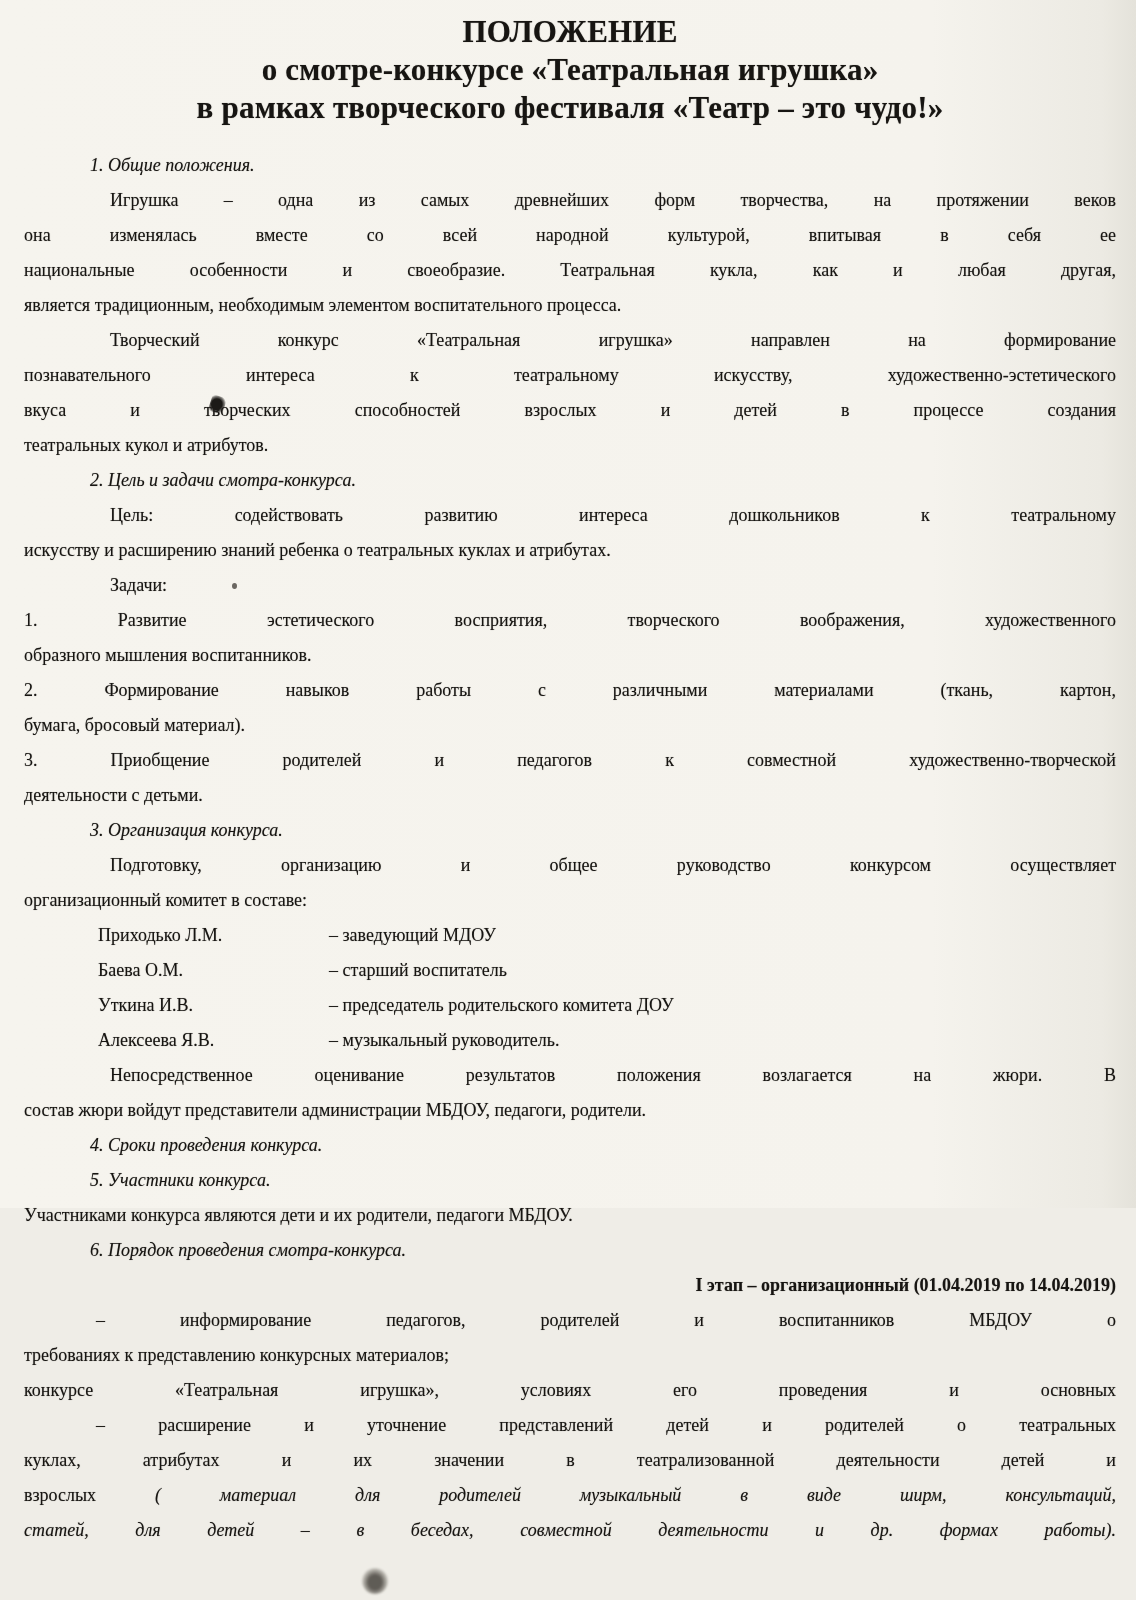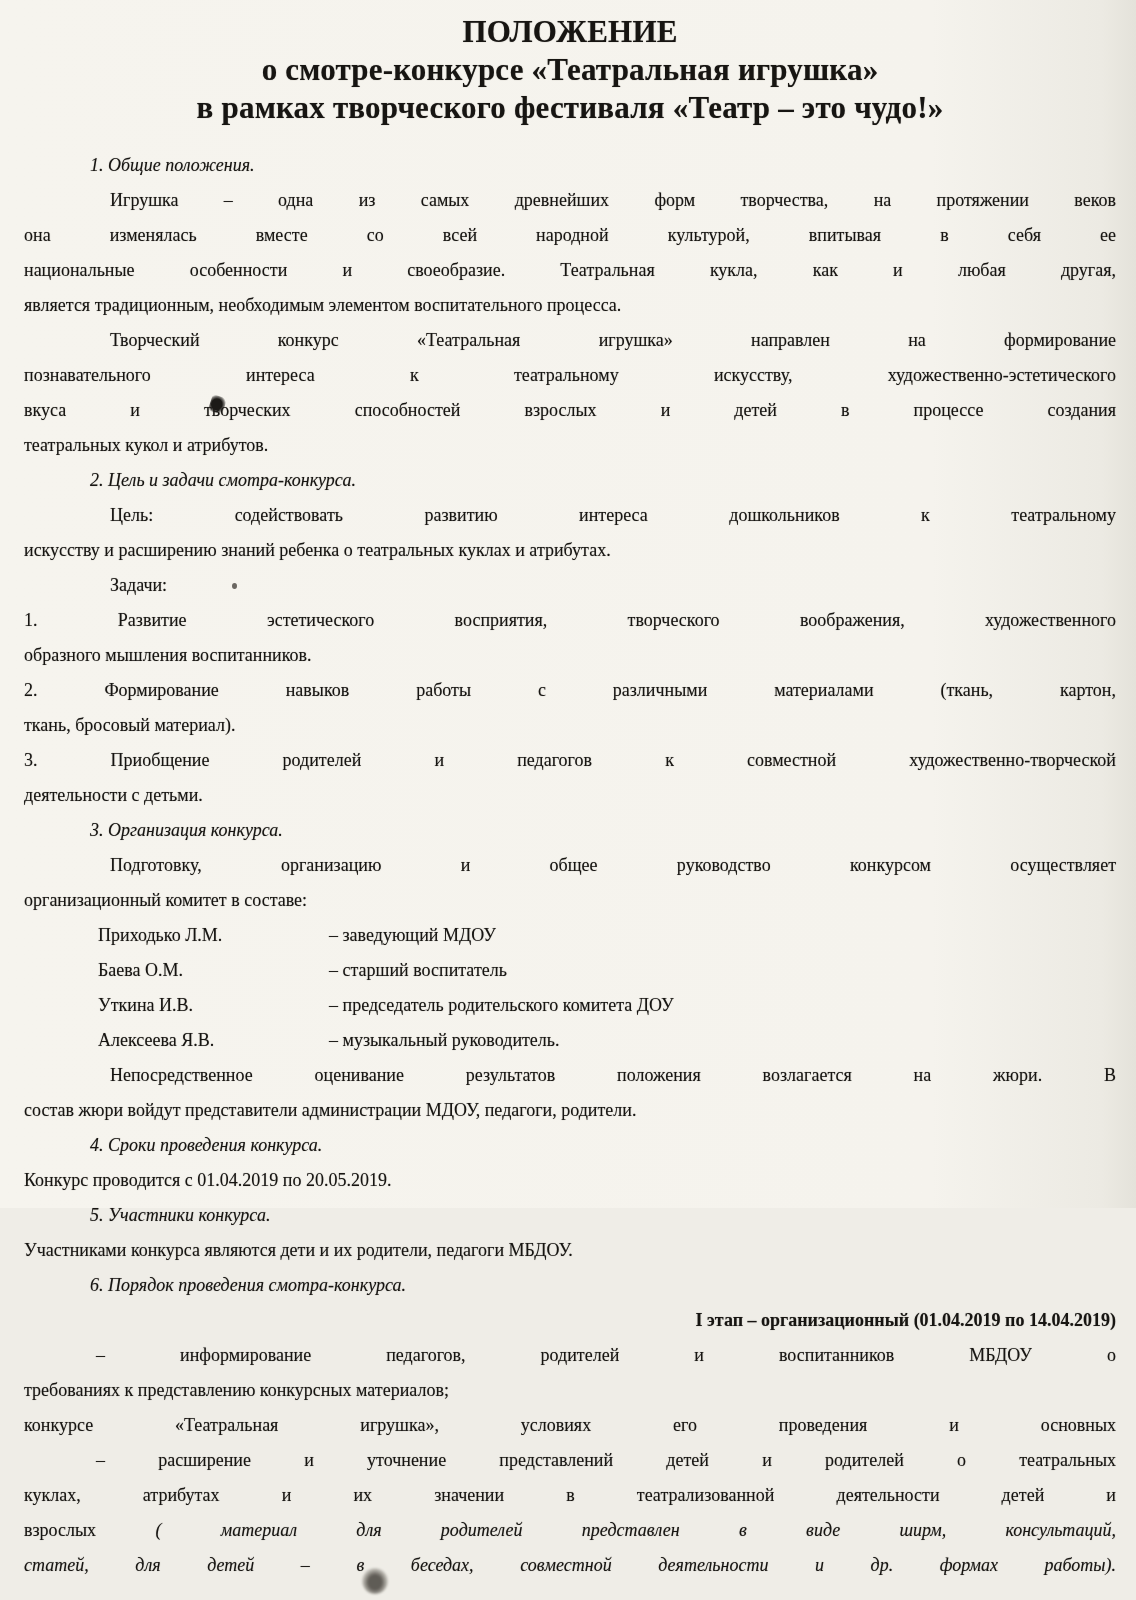--- a/index.html
+++ b/index.html
@@ -77,21 +77,21 @@
   <div class="ln ind-h it">2. Цель и задачи смотра-конкурса.</div>
 
   <div class="ln jf ind-p">Цель: содействовать развитию интереса дошкольников к театральному</div>
   <div class="ln">искусству и расширению знаний ребенка о театральных куклах и атрибутах.</div>
 
   <div class="ln ind-p">Задачи:</div>
 
   <div class="ln jf">1. Развитие эстетического восприятия, творческого воображения, художественного</div>
   <div class="ln">образного мышления воспитанников.</div>
   <div class="ln jf">2. Формирование навыков работы с различными материалами (ткань, картон,</div>
-  <div class="ln">ткань, бросовый материал).</div>
+  <div class="ln">бумага, бросовый материал).</div>
   <div class="ln jf">3. Приобщение родителей и педагогов к совместной художественно-творческой</div>
   <div class="ln">деятельности с детьми.</div>
 
   <div class="ln ind-h it">3. Организация конкурса.</div>
 
   <div class="ln jf ind-p">Подготовку, организацию и общее руководство конкурсом осуществляет</div>
   <div class="ln">организационный комитет в составе:</div>
 
   <div class="ln ind-c">
     <span class="cname">Приходько Л.М.</span><span>– заведующий МДОУ</span>
@@ -100,40 +100,39 @@
     <span class="cname">Баева О.М.</span><span>– старший воспитатель</span>
   </div>
   <div class="ln ind-c">
     <span class="cname">Уткина И.В.</span><span>– председатель родительского комитета ДОУ</span>
   </div>
   <div class="ln ind-c">
     <span class="cname">Алексеева Я.В.</span><span>– музыкальный руководитель.</span>
   </div>
 
   <div class="ln jf ind-p">Непосредственное оценивание результатов положения возлагается на жюри. В</div>
-  <div class="ln">состав жюри войдут представители администрации МДОУ, педагоги, родители.</div>
+  <div class="ln">состав жюри войдут представители администрации МБДОУ, педагоги, родители.</div>
 
   <div class="ln ind-h it">4. Сроки проведения конкурса.</div>
-  <div class="ln">Конкурс проводится с 01.04.2019 по 20.05.2019.</div>
 
   <div class="ln ind-h it">5. Участники конкурса.</div>
   <div class="ln">Участниками конкурса являются дети и их родители, педагоги МБДОУ.</div>
 
   <div class="ln ind-h it">6. Порядок проведения смотра-конкурса.</div>
 
   <div class="ln ind-c bd">I этап – организационный (01.04.2019 по 14.04.2019)</div>
 
   <div class="ln jf ind-d">– информирование педагогов, родителей и воспитанников МБДОУ о</div>
   <div class="ln">требованиях к представлению конкурсных материалов;</div>
   <div class="ln jf">конкурсе «Театральная игрушка», условиях его проведения и основных</div>
 
   <div class="ln jf ind-d">– расширение и уточнение представлений детей и родителей о театральных</div>
   <div class="ln jf">куклах, атрибутах и их значении в театрализованной деятельности детей и</div>
   <div class="ln jf">
-    <span>взрослых </span><span class="it">( материал для родителей представлен в виде ширм, консультаций,</span>
+    <span>взрослых </span><span class="it">( материал для родителей музыкальный в виде ширм, консультаций,</span>
   </div>
   <div class="ln jf it">статей, для детей – в беседах, совместной деятельности и др. формах работы).</div>
 
   <div class="artifact blot"></div>
   <div class="artifact dot"></div>
   <div class="artifact smudge"></div>
 
 </div>
 
 </body></html>

